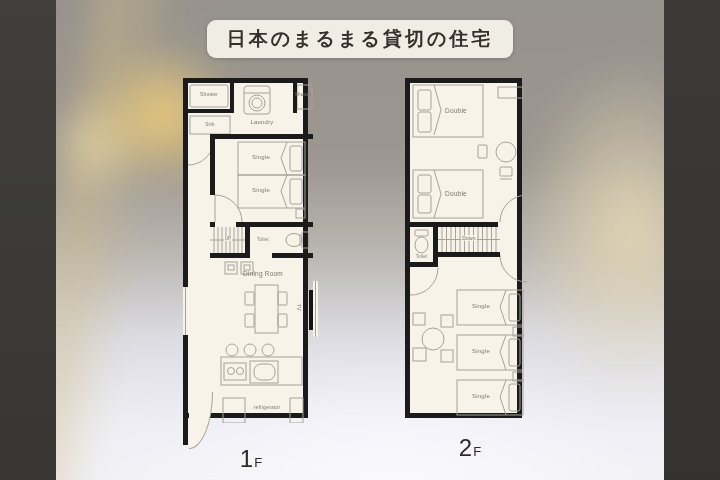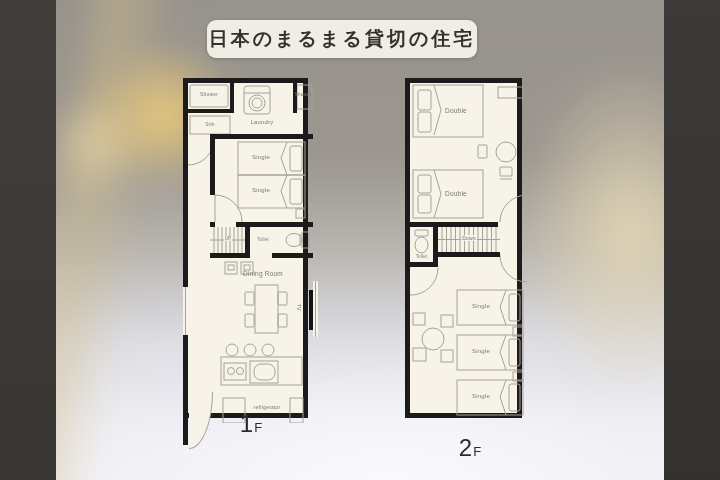--- a/index.html
+++ b/index.html
@@ -14,21 +14,21 @@
       radial-gradient(circle 55px at 125px 175px, rgba(250,232,175,.55), rgba(250,232,175,0) 100%),
       linear-gradient(100deg, rgba(205,185,135,0) 13%, rgba(208,188,138,.5) 17%, rgba(208,188,138,0) 25%),
       radial-gradient(ellipse 150px 230px at 660px 260px, rgba(226,213,180,.95), rgba(226,213,180,0) 75%),
       radial-gradient(ellipse 330px 200px at 420px 530px, rgba(250,250,255,.95), rgba(250,250,255,0) 80%),
       linear-gradient(to bottom,#96928c 0%,#9b968f 35%,#b9b5b0 52%,#dcdce2 68%,#eeeef4 84%,#f4f4f8 100%);}
   .strip{position:absolute;top:0;height:480px;width:56px}
   .strip.left{left:0;background:linear-gradient(#413e3c,#383633)}
   .strip.right{left:664px;background:linear-gradient(#3b3a38,#333231)}
 
   
-  .banner{position:absolute;left:207px;top:20px;width:270px;height:38px;border-radius:9px;
+  .banner{position:absolute;left:207px;top:20px;width:306px;height:38px;border-radius:9px;
     background:rgba(243,239,231,.97);display:flex;align-items:center;justify-content:center;
     box-shadow:0 1px 4px rgba(0,0,0,.18)}
   .banner span{font-family:"DejaVu Serif",serif;font-weight:bold;font-size:19px;
     letter-spacing:3px;color:#35302a;white-space:nowrap}
 
   
   .plan{position:absolute;background:#f7f3e9;border:5px solid #1b1b1b}
   .plan1{left:183px;top:78px;width:125px;height:340px}
   .plan2{left:405px;top:78px;width:117px;height:340px}
   .plan svg{position:absolute;left:0;top:0}
@@ -174,21 +174,21 @@
     <div class="lbl f45" style="left:27px;top:153px;width:26px"><span class="pill">UP</span></div>
     <div class="lbl f45" style="left:62px;top:154px;width:26px">Toilet</div>
     <div class="lbl f65" style="left:35px;top:187px;width:80px">Dining Room</div>
     <div class="lbl f55 t-tv" style="left:103px;top:221px;width:16px">TV</div>
     <div class="lbl f5" style="left:57px;top:322px;width:44px">refrigerator</div>
   </div>
 
   <div class="door-leaf"></div>
   <div class="door-wall"></div>
 
-  <div class="floor-label" style="left:225px;top:412px">
+  <div class="floor-label" style="left:225px;top:447px">
     <span class="num">1</span><span class="suf">F</span>
   </div>
 
   <div class="plan plan2">
     <svg width="117" height="340" viewBox="0 0 117 340" fill="none" stroke="#a5a298" stroke-width="1">
       <g>
           <rect x="88" y="4" width="25" height="11"></rect>
         </g>
       <g>
         <rect x="3" y="2" width="70" height="52"></rect>

